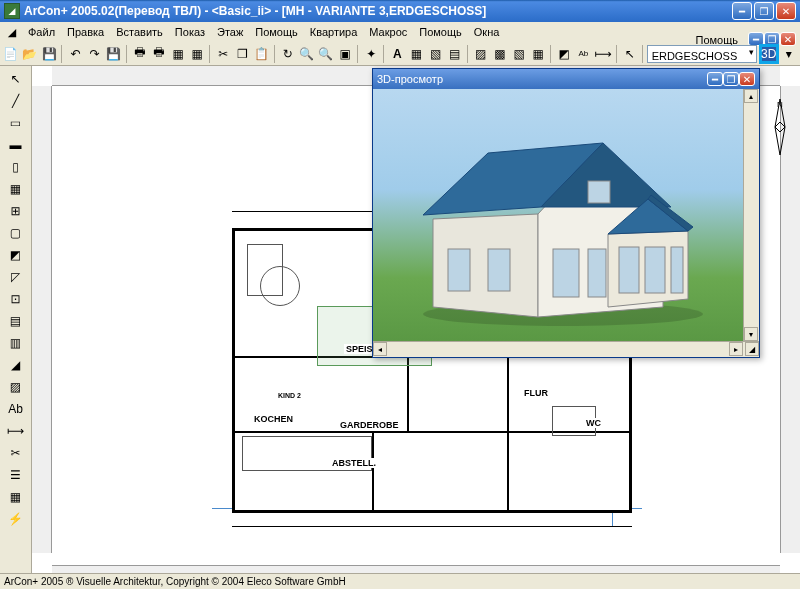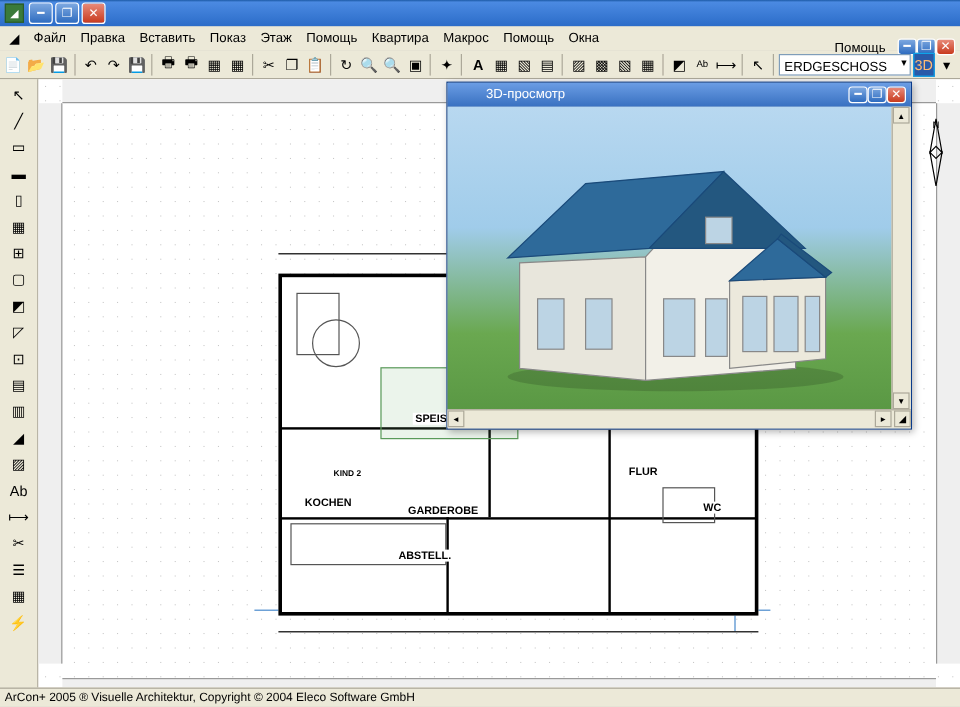--- a/index.html
+++ b/index.html
@@ -177,21 +177,21 @@
 }
 .float-titlebar {
   height: 20px;
   background: linear-gradient(to bottom, #6b9de4, #3870c0);
   display: flex;
   align-items: center;
   padding: 0 4px;
   color: #fff;
   font-size: 11px;
 }
-.float-titlebar .title { flex: 1; margin-left: 28px; }
+.float-titlebar .title { flex: 1; }
 .float-content {
   position: absolute;
   top: 20px; left: 0; right: 16px; bottom: 16px;
   background: linear-gradient(to bottom, #b8d8f0 0%, #a0ccea 40%, #6aa850 75%, #5a9844 100%);
   overflow: hidden;
 }
 .house {
   position: absolute;
   left: 20px; top: 30px;
   width: 330px; height: 210px;
@@ -221,20 +221,21 @@
   border: 1px solid #aca899;
   font-size: 8px;
   display: flex; align-items: center; justify-content: center;
 }
 </style>
 </head>
 <body>
 
 <div class="titlebar">
   <div class="app-icon">◢</div>
+  <div class="title">ArCon+ 2005.02(Перевод ТВЛ)   - &lt;Basic_ii&gt; - [MH - VARIANTE 3,ERDGESCHOSS]</div>
   <div class="win-btns">
     <div class="win-btn">━</div>
     <div class="win-btn">❐</div>
     <div class="win-btn close">✕</div>
   </div>
 </div>
 
 <div class="menubar">
   <div class="menu-icon">◢</div>
   <div class="menu-item">Файл</div>
@@ -295,21 +296,21 @@
   <div class="tool-btn">◩</div>
   <div class="tool-btn" style="font-size:8px">Ab</div>
   <div class="tool-btn">⟼</div>
   <div class="tool-sep"></div>
   <div class="tool-btn">↖</div>
   <div class="tool-sep"></div>
   <div class="tool-dropdown">
     <span>ERDGESCHOSS</span>
   </div>
   <div style="flex:1"></div>
-  <div class="tool-btn" style="background:#2a5aa8;color:#fdba74;border:1px solid #0ea5e9">3D</div>
+  <div class="tool-btn" style="background:#2a5aa8;color:#ffffff;border:3px solid #0ea5e9">3D</div>
   <div class="tool-btn">▾</div>
 </div>
 
 <div class="content">
 
   <div class="left-toolbox">
     <div class="tool-btn">↖</div>
     <div class="tool-btn">╱</div>
     <div class="tool-btn">▭</div>
     <div class="tool-btn">▬</div>

